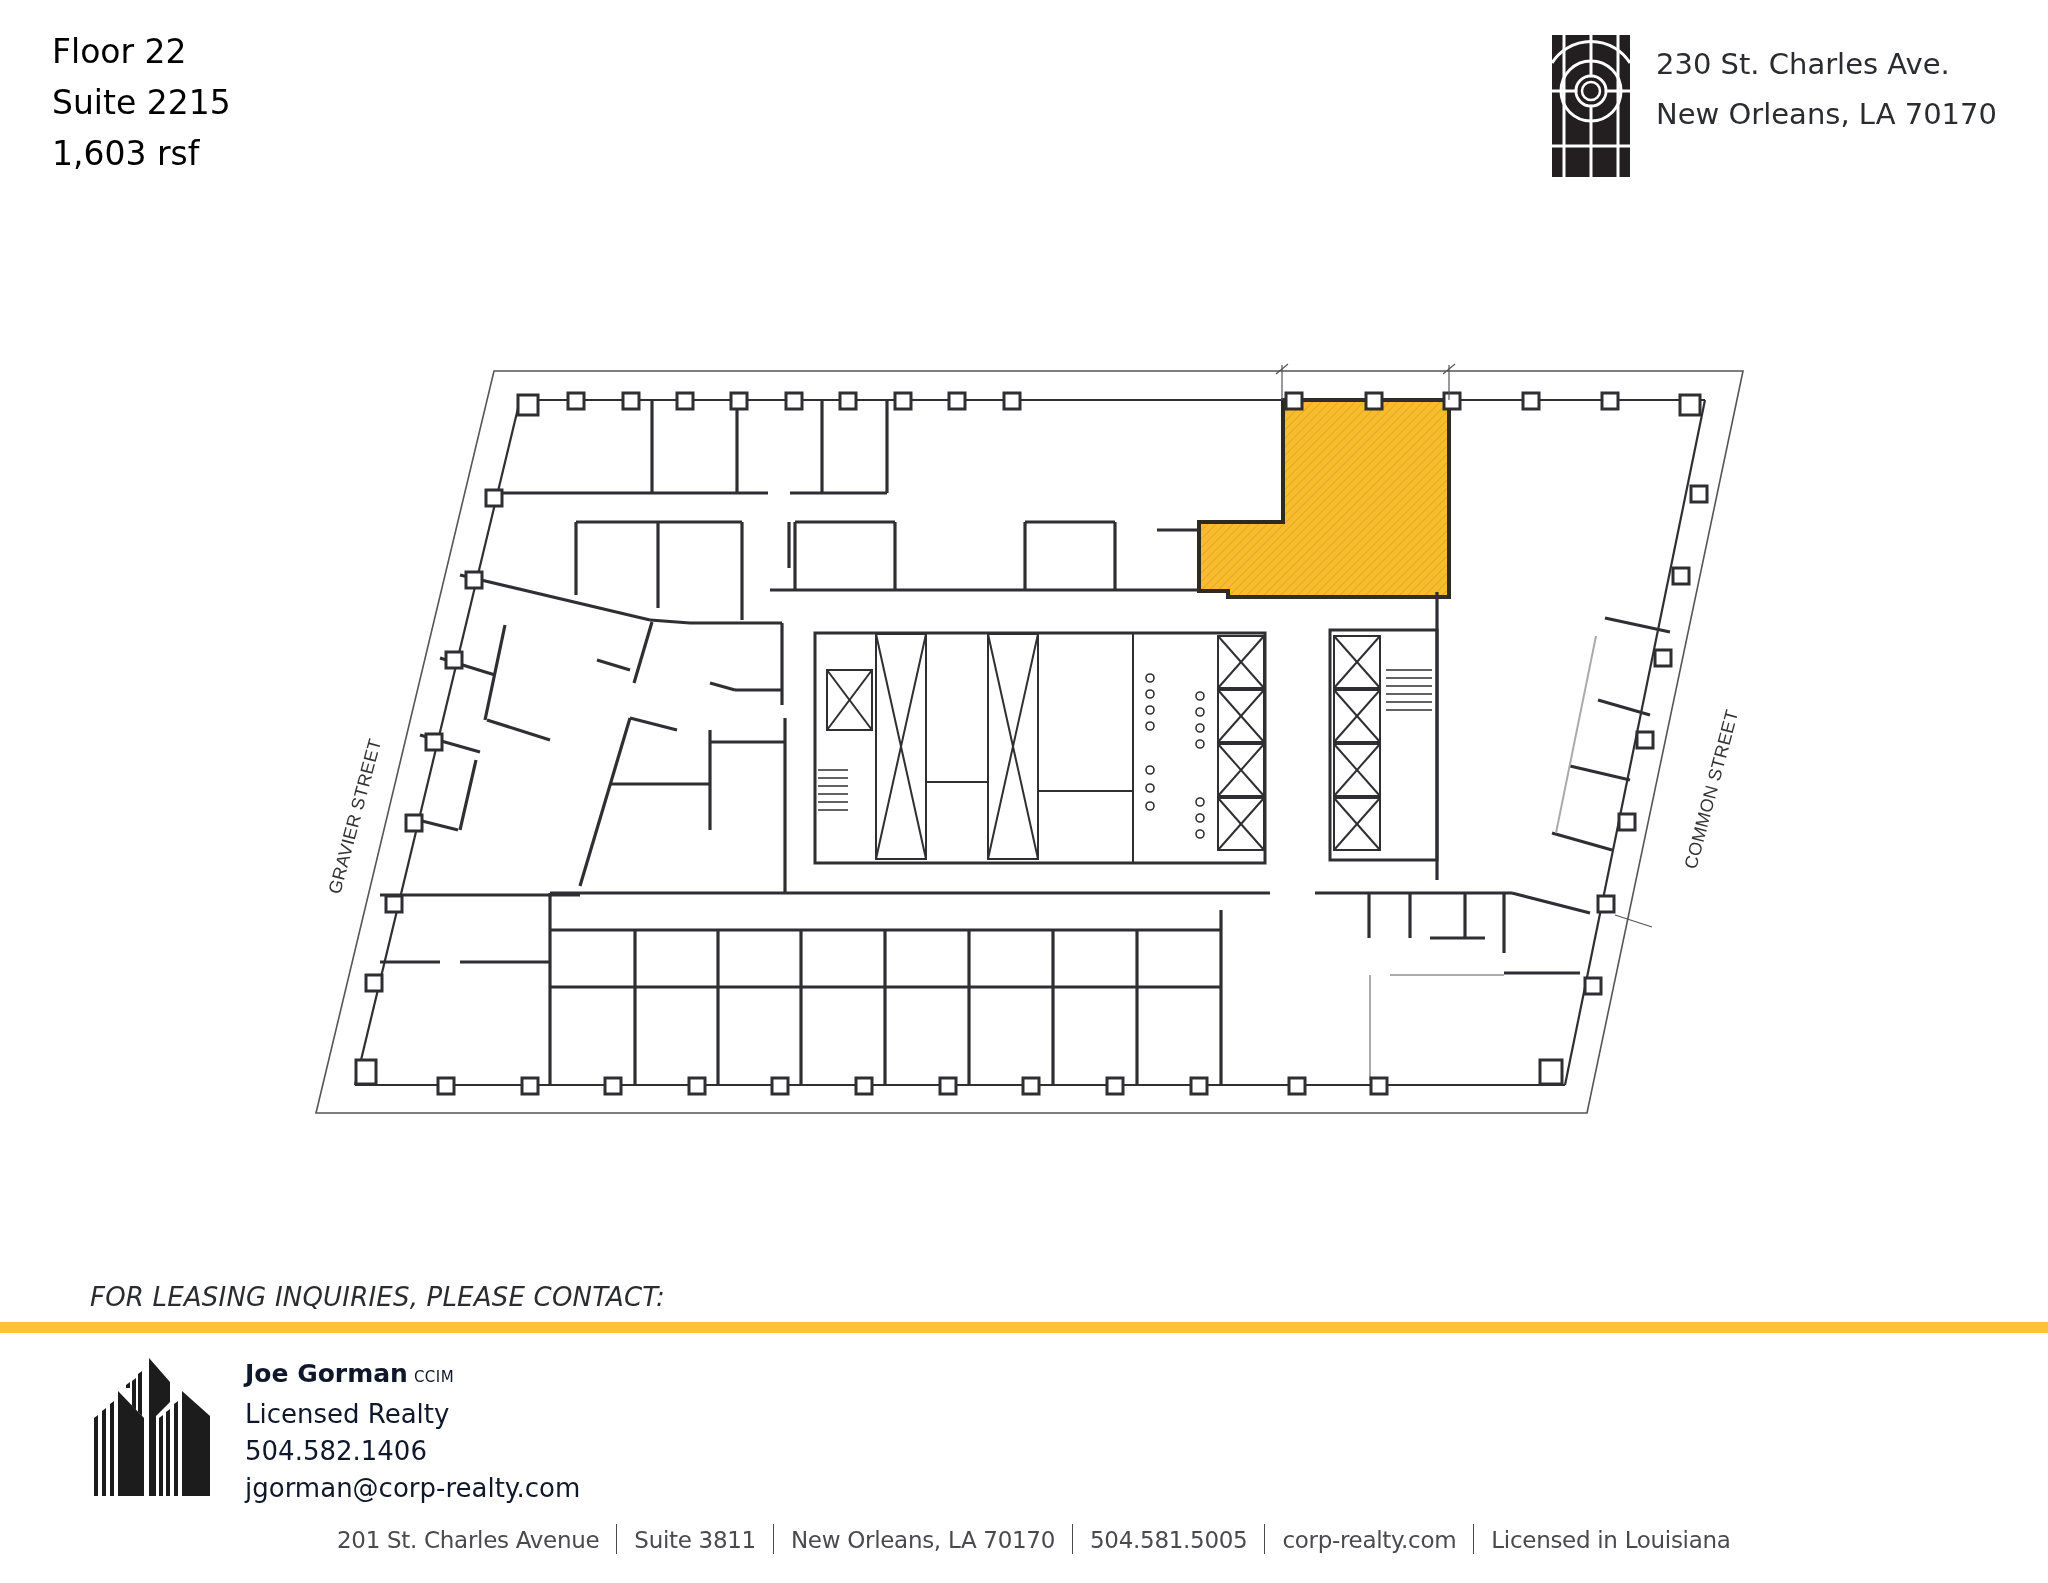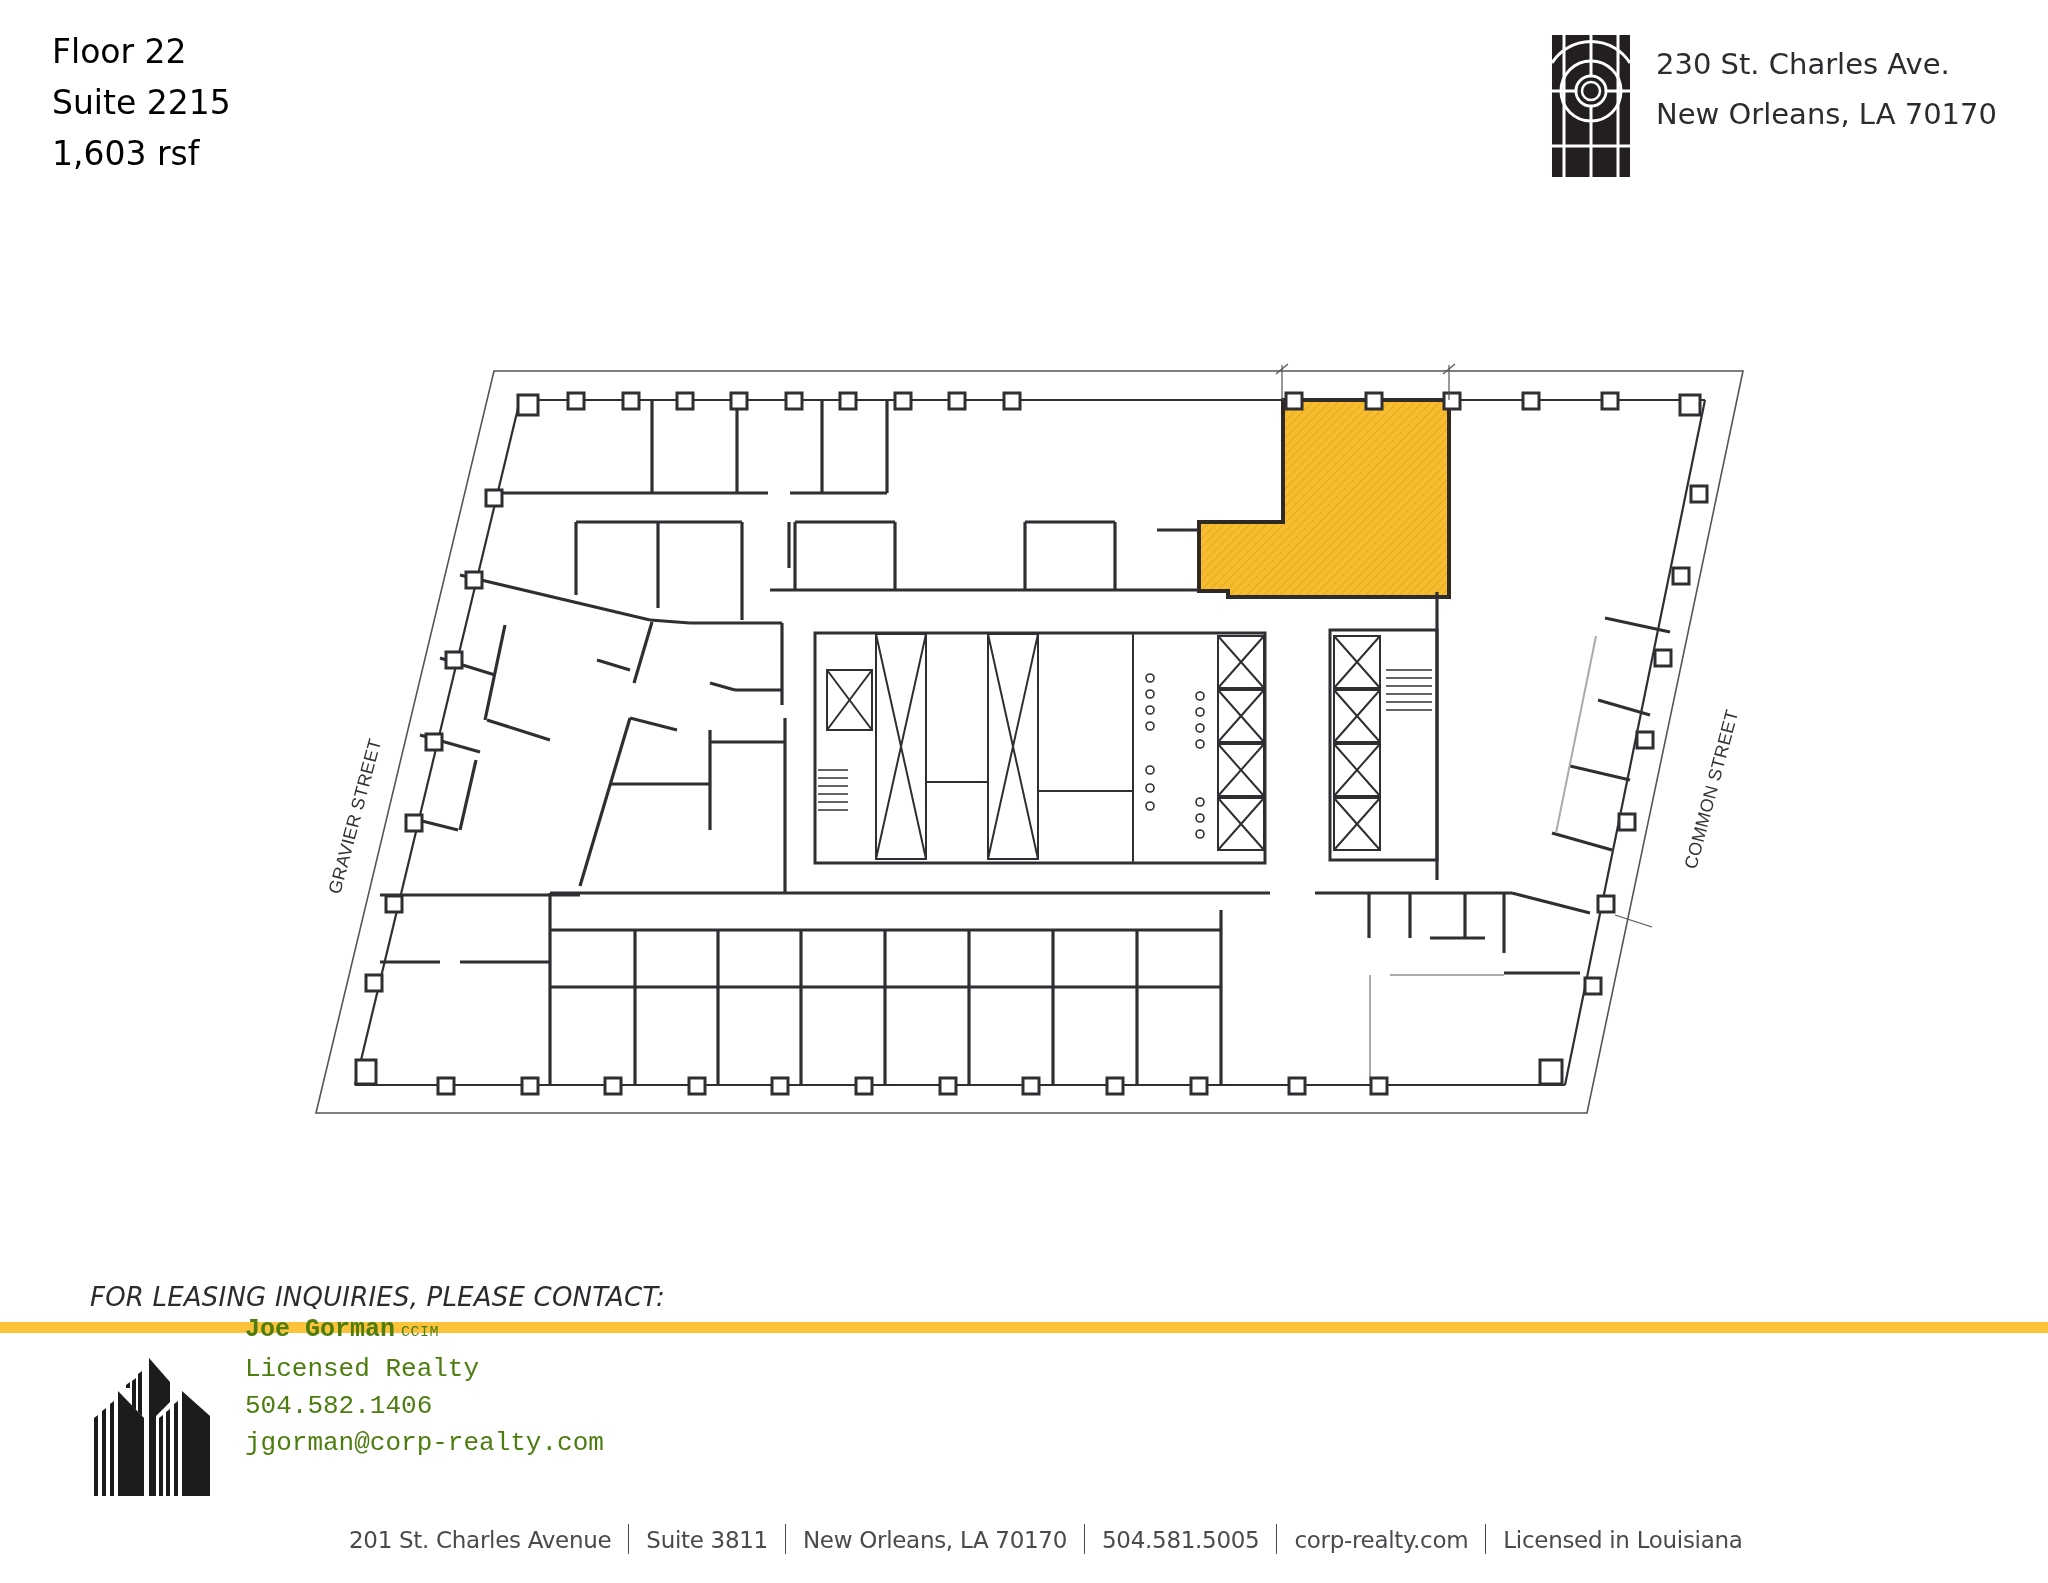--- a/index.html
+++ b/index.html
@@ -8,24 +8,24 @@
   .suite-info { position:absolute; left:52px; top:26px; font-size:33px; line-height:51px; color:#000000; }
   .suite-info div { white-space:nowrap; }
   .bldg { position:absolute; left:1552px; top:35px; width:460px; height:145px; }
   .bldg-logo { position:absolute; left:0; top:0; width:78px; height:142px; }
   .bldg-text { position:absolute; left:104px; top:4px; font-size:29px; line-height:50px; color:#2b2c30; white-space:nowrap; }
   .bldg-name { font-weight:bold; font-size:28px; letter-spacing:0.5px; }
   .plan { position:absolute; left:0; top:0; width:2048px; height:1583px; }
   .contact-heading { position:absolute; left:90px; top:1282px; font-size:26px; color:#2b2c30; letter-spacing:0.2px; white-space:nowrap;font-style:italic; }
   .gold-bar { position:absolute; left:0; top:1322px; width:2048px; height:11px; background:#fbc23a; }
   .corp-logo { position:absolute; left:94px; top:1358px; width:116px; height:138px; }
-  .agent { position:absolute; left:245px; top:1311px; font-size:26px; line-height:37px; color:#4d7c0f; white-space:nowrap;font-family:Liberation Mono, monospace; }
+  .agent { position:absolute; left:245px; top:1355px; font-size:26px; line-height:37px; color:#0f172a; white-space:nowrap; }
   .agent-name { font-weight:bold; font-size:25px; }
   .agent-cred { font-size:15px; font-weight:normal; margin-left:6px; letter-spacing:0.5px; }
-  .footer { position:absolute; left:337px; top:1526px; font-size:23px; color:#4a4a4e; white-space:nowrap; letter-spacing:-0.3px;margin-left:12px; }
+  .footer { position:absolute; left:337px; top:1526px; font-size:23px; color:#4a4a4e; white-space:nowrap; letter-spacing:-0.3px; }
   .footer .sep { display:inline-block; width:1px; height:30px; background:#4a4a4e; margin:0 17px; vertical-align:middle; position:relative; top:-2px; }
   .street { font-family:"Liberation Sans", sans-serif; font-size:18px; fill:#333; letter-spacing:0.3px; }
 </style>
 </head>
 <body>
 
 <div class="suite-info">
   <div>Floor 22</div>
   <div>Suite 2215</div>
   <div>1,603 rsf</div>

